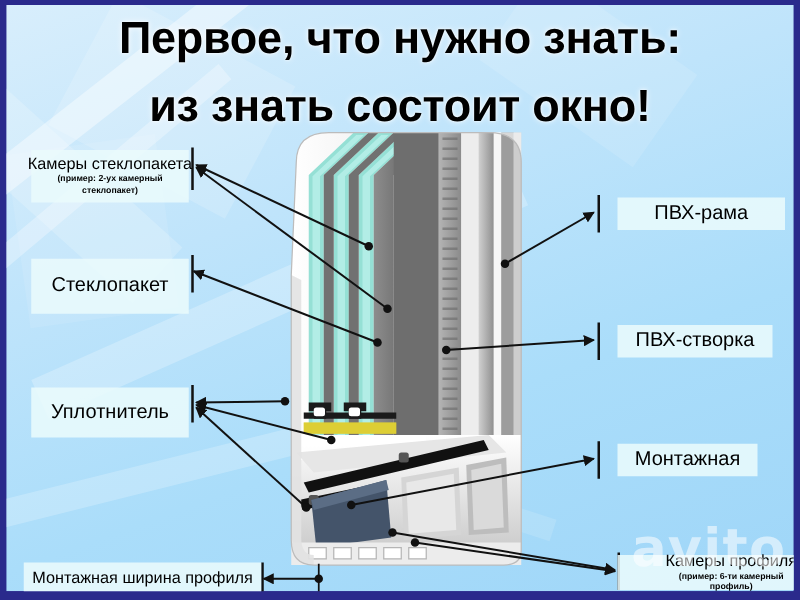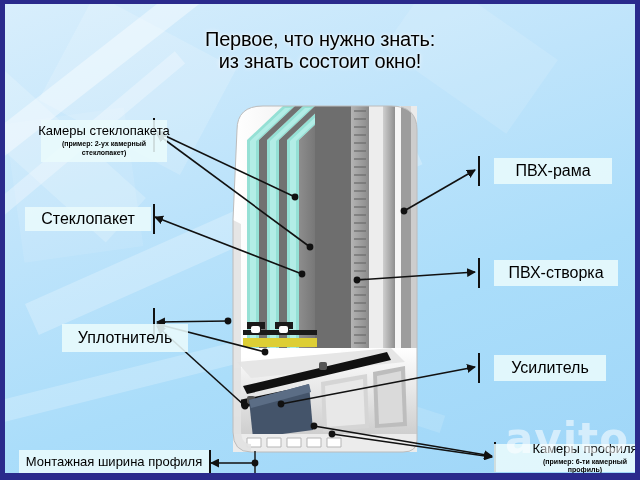--- a/index.html
+++ b/index.html
@@ -29,23 +29,24 @@
   .s5{left:90px;top:-10px;width:160px;height:120px;transform:rotate(28deg);opacity:.30;}
   .s6{left:-20px;top:400px;width:320px;height:22px;transform:rotate(-14deg);opacity:.40;}
   .s7{left:430px;top:-30px;width:150px;height:90px;transform:rotate(35deg);opacity:.22;}
   .s8{left:250px;top:350px;width:200px;height:18px;transform:rotate(18deg);opacity:.25;}
   .s9{left:0px;top:120px;width:120px;height:140px;transform:rotate(-8deg);opacity:.18;}
 
   
   .header{position:absolute;left:0;top:0;width:630px;height:92px;
     display:flex;flex-direction:column;align-items:center;justify-content:center;}
   .header .line{
-    color:#000;font-weight:normal;font-size:20px;line-height:1.12;
+    color:#000;font-weight:bold;font-size:36px;line-height:1.12;
     letter-spacing:-.2px;white-space:nowrap;
     text-shadow:0 0 2px rgba(255,255,255,.9),0 0 5px rgba(255,255,255,.8);
+    margin-top:15px;
   }
 
   
   .lbl{position:absolute;box-sizing:border-box;
     background:rgba(233,250,252,.88);
     color:#000;text-align:center;
     display:flex;flex-direction:column;align-items:center;justify-content:center;
   }
   .lbl .t{font-size:13px;line-height:1.15;white-space:nowrap;}
   .lbl .sub{font-size:7px;line-height:1.2;margin-top:1px;font-weight:bold;}
@@ -296,48 +297,48 @@
 
   <div class="tick" style="left:148px;top:114px;height:34px;"></div>
   <div class="tick" style="left:148px;top:200px;height:30px;"></div>
   <div class="tick" style="left:148px;top:304px;height:30px;"></div>
   <div class="tick" style="left:204px;top:446px;height:26px;"></div>
   <div class="tick" style="left:473px;top:152px;height:30px;"></div>
   <div class="tick" style="left:473px;top:254px;height:30px;"></div>
   <div class="tick" style="left:473px;top:349px;height:30px;"></div>
   <div class="tick" style="left:489px;top:438px;height:30px;"></div>
 
-  <div class="lbl" style="left:20px;top:116px;width:126px;height:42px;margin-left:16px;">
+  <div class="lbl" style="left:20px;top:116px;width:126px;height:42px;">
     <div class="t">Камеры стеклопакета</div>
     <div class="sub">(пример: 2-ух камерный</div>
     <div class="sub">стеклопакет)</div>
   </div>
 
-  <div class="lbl big" style="left:20px;top:203px;width:126px;height:24px;">
+  <div class="lbl big" style="left:20px;top:203px;width:126px;height:44px;">
     <div class="t">Стеклопакет</div>
   </div>
 
-  <div class="lbl big" style="left:20px;top:320px;width:126px;height:28px;margin-left:37px;">
+  <div class="lbl big" style="left:20px;top:306px;width:126px;height:40px;">
     <div class="t">Уплотнитель</div>
   </div>
 
   <div class="lbl" style="left:14px;top:446px;width:190px;height:24px;">
     <div class="t">Монтажная ширина профиля</div>
   </div>
 
-  <div class="lbl big" style="left:489px;top:154px;width:118px;height:26px;">
+  <div class="lbl big" style="left:489px;top:154px;width:134px;height:26px;">
     <div class="t">ПВХ-рама</div>
   </div>
 
   <div class="lbl big" style="left:489px;top:256px;width:124px;height:26px;text-align:right;">
     <div class="t">ПВХ-створка</div>
   </div>
 
   <div class="lbl big" style="left:489px;top:351px;width:112px;height:26px;">
-    <div class="t">Усилитель</div>
+    <div class="t">Монтажная</div>
   </div>
 
   <div class="lbl" style="left:489px;top:440px;width:146px;height:28px;padding-left:36px;">
     <div class="t">Камеры профиля</div>
     <div class="sub">(пример: 6-ти камерный профиль)</div>
   </div>
 
   <div class="wm">avito</div>
 
 </div>

